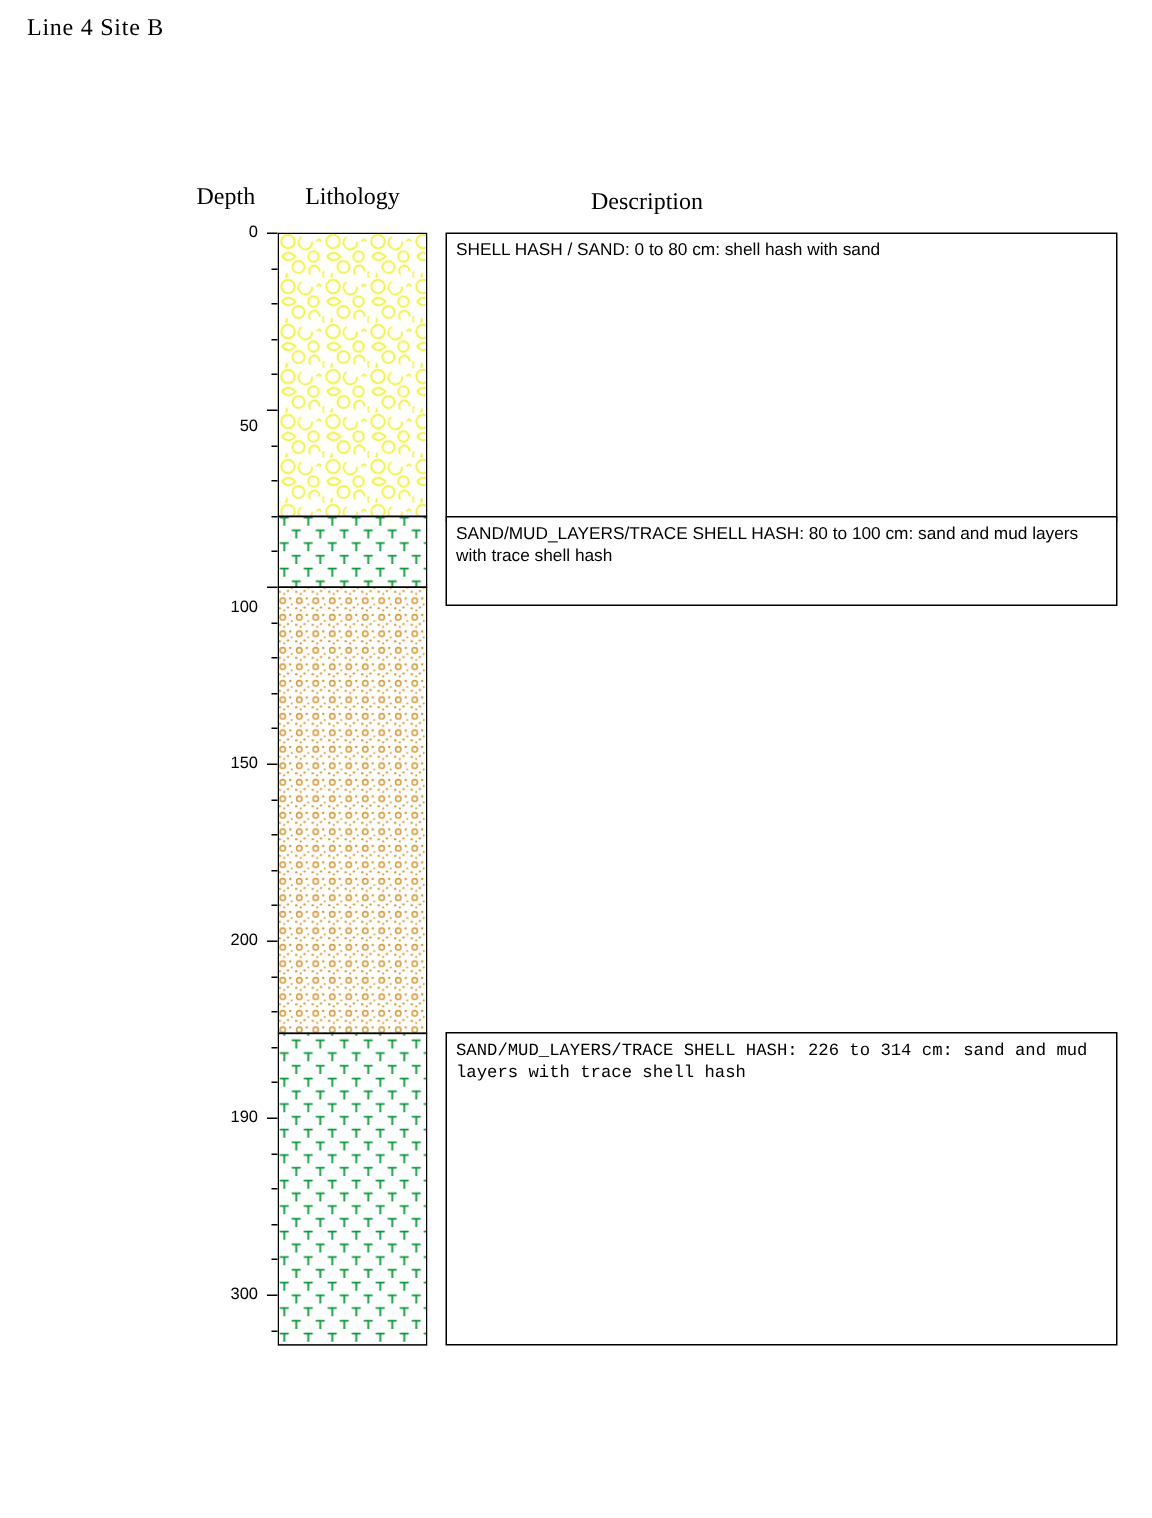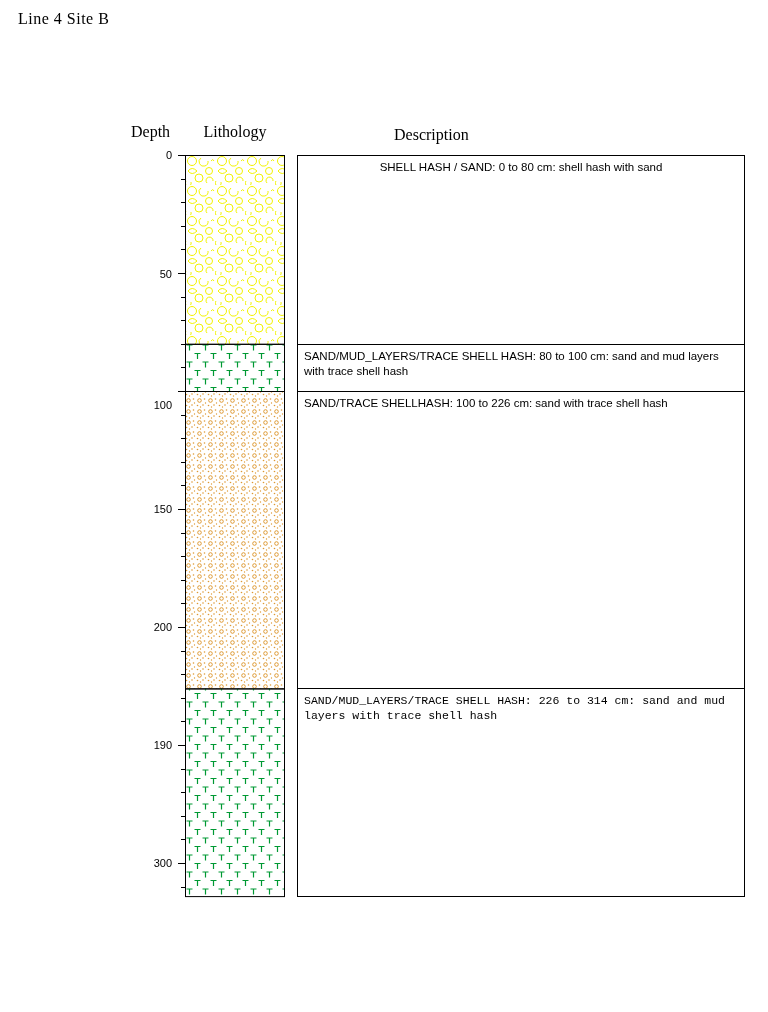--- a/index.html
+++ b/index.html
@@ -52,21 +52,21 @@
   <div class="col-header" id="hdr-desc">Description</div>
 
   <div id="axis">
       <div class="tick major" style="top: 0px;"></div>
       <div class="tick-label" style="top: -7px;">0</div>
       <div class="tick minor" style="top: 23.6px;"></div>
       <div class="tick minor" style="top: 47.2px;"></div>
       <div class="tick minor" style="top: 70.8px;"></div>
       <div class="tick minor" style="top: 94.4px;"></div>
       <div class="tick major" style="top: 118px;"></div>
-      <div class="tick-label" style="top: 112px;">50</div>
+      <div class="tick-label" style="top: 122px;">50</div>
       <div class="tick minor" style="top: 141.6px;"></div>
       <div class="tick minor" style="top: 165.2px;"></div>
       <div class="tick minor" style="top: 188.8px;"></div>
       <div class="tick minor" style="top: 212.4px;"></div>
       <div class="tick major" style="top: 236px;"></div>
       <div class="tick-label" style="top: 243px;">100</div>
       <div class="tick minor" style="top: 259.6px;"></div>
       <div class="tick minor" style="top: 283.2px;"></div>
       <div class="tick minor" style="top: 306.8px;"></div>
       <div class="tick minor" style="top: 330.4px;"></div>
@@ -128,27 +128,24 @@
     </defs>
     <g id="litho-rects">
         <rect x="0.5" y="0.5" width="99" height="188.8" fill="url(#pat-shell-hash)" stroke="#000"></rect>
         <rect x="0.5" y="189.3" width="99" height="47.2" fill="url(#pat-mud-layers)" stroke="#000"></rect>
         <rect x="0.5" y="236.5" width="99" height="297.4" fill="url(#pat-sand-dots)" stroke="#000"></rect>
         <rect x="0.5" y="533.9" width="99" height="207.7" fill="url(#pat-mud-layers)" stroke="#000"></rect>
       </g>
   </svg>
 
   <div id="desc-col">
-      <div class="desc-box" style="top: 0px; height: 193px; text-align: center;">
+      <div class="desc-box" style="top: 0px; height: 193px;">
         <div class="desc-text">SHELL HASH / SAND: 0 to 80 cm: shell hash with sand</div>
       </div>
       <div class="desc-box" style="top: 188.8px; height: 60px;">
         <div class="desc-text">SAND/MUD_LAYERS/TRACE SHELL HASH: 80 to 100 cm: sand and mud layers with trace shell hash</div>
-      </div>
-      <div class="desc-box" style="top: 236px; height: 298.4px;">
-        <div class="desc-text">SAND/TRACE SHELLHASH: 100 to 226 cm: sand with trace shell hash</div>
       </div>
       <div class="desc-box" style="top: 533.4px; height: 208.7px; font-family: Liberation Mono, monospace;">
         <div class="desc-text">SAND/MUD_LAYERS/TRACE SHELL HASH: 226 to 314 cm: sand and mud layers with trace shell hash</div>
       </div>
     </div>
 
 </div>
 
 </body></html>

